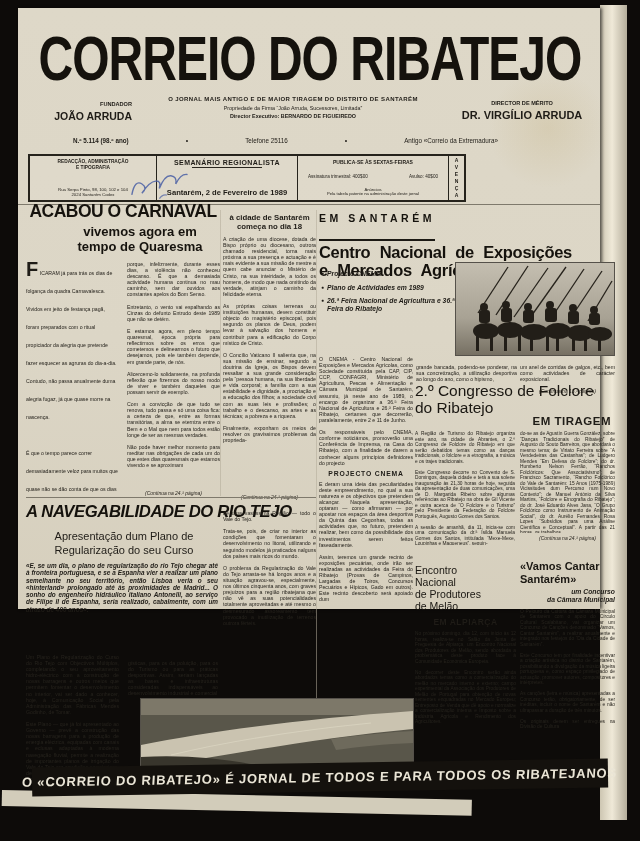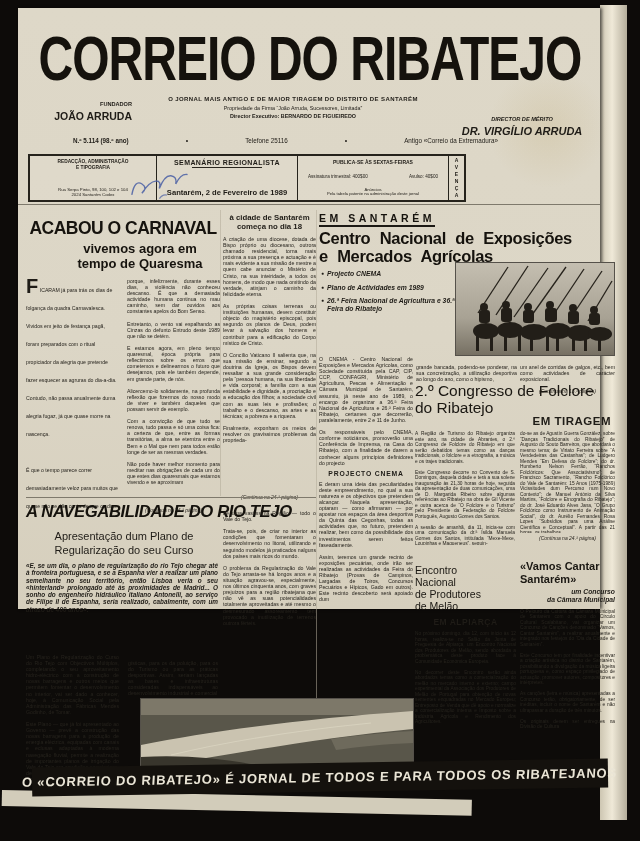--- a/index.html
+++ b/index.html
@@ -23,21 +23,21 @@
 
   
   .nameplate{left:8px;top:14px;width:568px;text-align:center;font-weight:bold;font-size:48px;
              letter-spacing:-1px;white-space:nowrap;transform:scale(1,1.32);transform-origin:top center;
              color:#15120d;}
   .mast-center{left:75px;top:88px;width:400px;text-align:center;}
   .mast-sub{font-size:6px;font-weight:bold;letter-spacing:.4px;}
   .mast-prop{font-size:5.3px;margin-top:2.5px;}
   .mast-exec{font-size:5.4px;font-weight:bold;margin-top:2px;}
   .founder{left:10px;top:93px;width:104px;text-align:right;}
-  .director{left:428px;top:108px;width:152px;text-align:center;font-style:italic;}
+  .director{left:428px;top:92px;width:152px;text-align:center;}
   .flank-label{font-size:5.6px;font-weight:bold;}
   .founder-name{font-size:10.5px;font-weight:bold;margin-top:3px;white-space:nowrap;}
   .director-name{font-size:11px;font-weight:bold;margin-top:3px;white-space:nowrap;}
   .issue-row{left:55px;top:129px;width:425px;display:flex;justify-content:space-between;
              align-items:center;font-size:6.3px;}
   .issue-no{font-weight:bold;}
   .dot-sep{font-size:7px;}
 
   
   .infobox{left:10px;top:146px;width:434px;height:44px;border:2px solid #26231c;display:flex;
@@ -62,40 +62,40 @@
   .handwriting{left:108px;top:150px;width:70px;height:48px;transform:rotate(-12deg);}
 
   .rule{background:#7e796c;height:1px;}
   .rule-top{left:0;top:196px;width:582px;}
   .rule-naveg{left:8px;top:489px;width:290px;}
   .vrule{width:1px;background:#b3ac99;opacity:.55;}
   .vr1{left:202px;top:202px;height:286px;}
   .vr2{left:298px;top:202px;height:560px;}
 
   
-  .sec-carnaval{left:8px;top:210px;width:194px;}
+  .sec-carnaval{left:8px;top:193px;width:194px;}
   .carnaval-h{font-size:17.5px;font-weight:bold;letter-spacing:-.5px;text-align:center;color:#16130e;}
   .carnaval-sh{font-size:13px;font-weight:bold;line-height:14.5px;text-align:center;padding-left:34px;
                margin-top:3px;color:#16130e;}
   .carnaval-body{position:relative;margin-top:7px;display:flex;gap:8px;height:232px;overflow:hidden;}
   .car-col{width:93px;}
   .dropcap{float:left;font-size:20px;line-height:16px;font-weight:bold;padding-right:1.5px;}
   .carnaval-cont{position:absolute;left:101px;top:289px;width:93px;}
 
   
   .sec-pastoral{left:205px;top:201px;width:93px;}
   .pastoral-h{font-size:11.5px;font-weight:bold;line-height:12.5px;text-align:center;color:#16130e;}
   .pastoral-sh{font-size:7.8px;font-weight:bold;line-height:9px;text-align:center;margin-top:4px;}
   .pastoral-body{margin-top:5px;height:214px;overflow:hidden;}
   .pastoral-cont{position:absolute;left:0;top:285px;width:93px;}
 
   
   .sec-cnema{left:301px;top:200px;width:296px;}
   .cnema-kicker{display:inline-block;font-size:10.5px;font-weight:bold;letter-spacing:3.5px;
-                border-bottom:2px solid #1c1914;padding-bottom:1px;color:#15120d;}
+                border-bottom:2px solid #1c1914;padding-bottom:15px;color:#15120d;}
   .cnema-h{font-size:16.5px;font-weight:bold;line-height:17.5px;letter-spacing:-.3px;word-spacing:5px;
            margin-top:3px;color:#15120d;}
   .cnema-bullets{position:absolute;left:2px;top:62px;width:148px;}
   .bullet{display:flex;gap:3px;margin-bottom:6px;font-size:6.8px;font-weight:bold;font-style:italic;
           line-height:7.6px;}
   .bullet-dot{font-size:5px;line-height:7px;}
   .photo-cavalry{position:absolute;left:136px;top:54px;width:158px;height:92px;border:1px solid #55514a;}
   .cnema-colD{position:absolute;left:0;top:148px;width:94px;height:408px;overflow:hidden;}
   .cnema-subhead{font-size:6.8px;font-weight:bold;letter-spacing:.8px;text-align:center;margin:4px 0;}
   .cnema-colE{position:absolute;left:97px;top:156px;width:101px;height:30px;overflow:hidden;}

